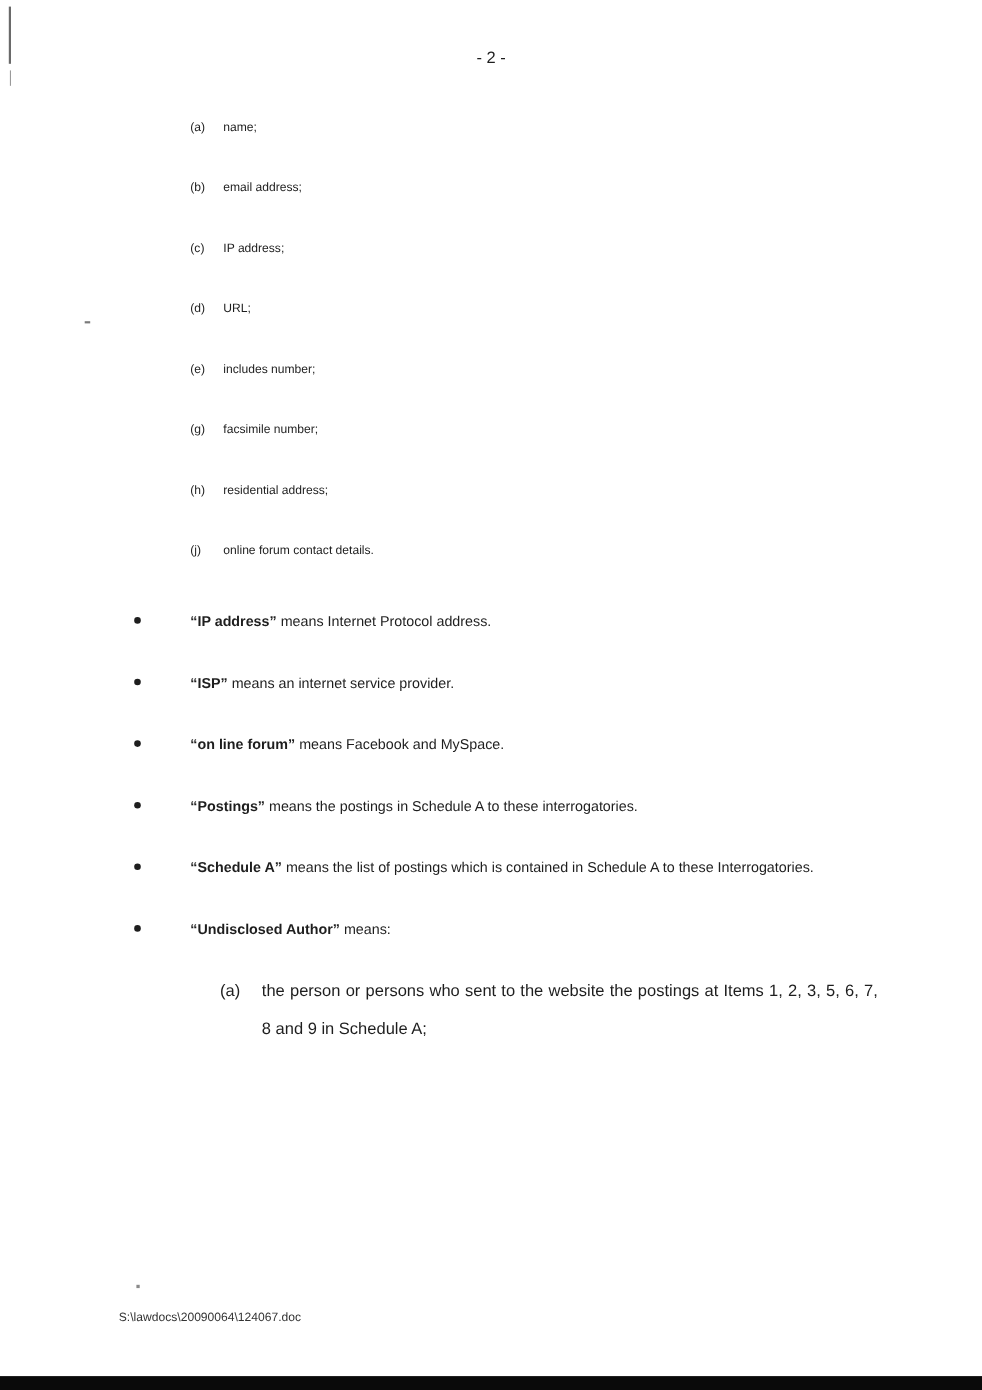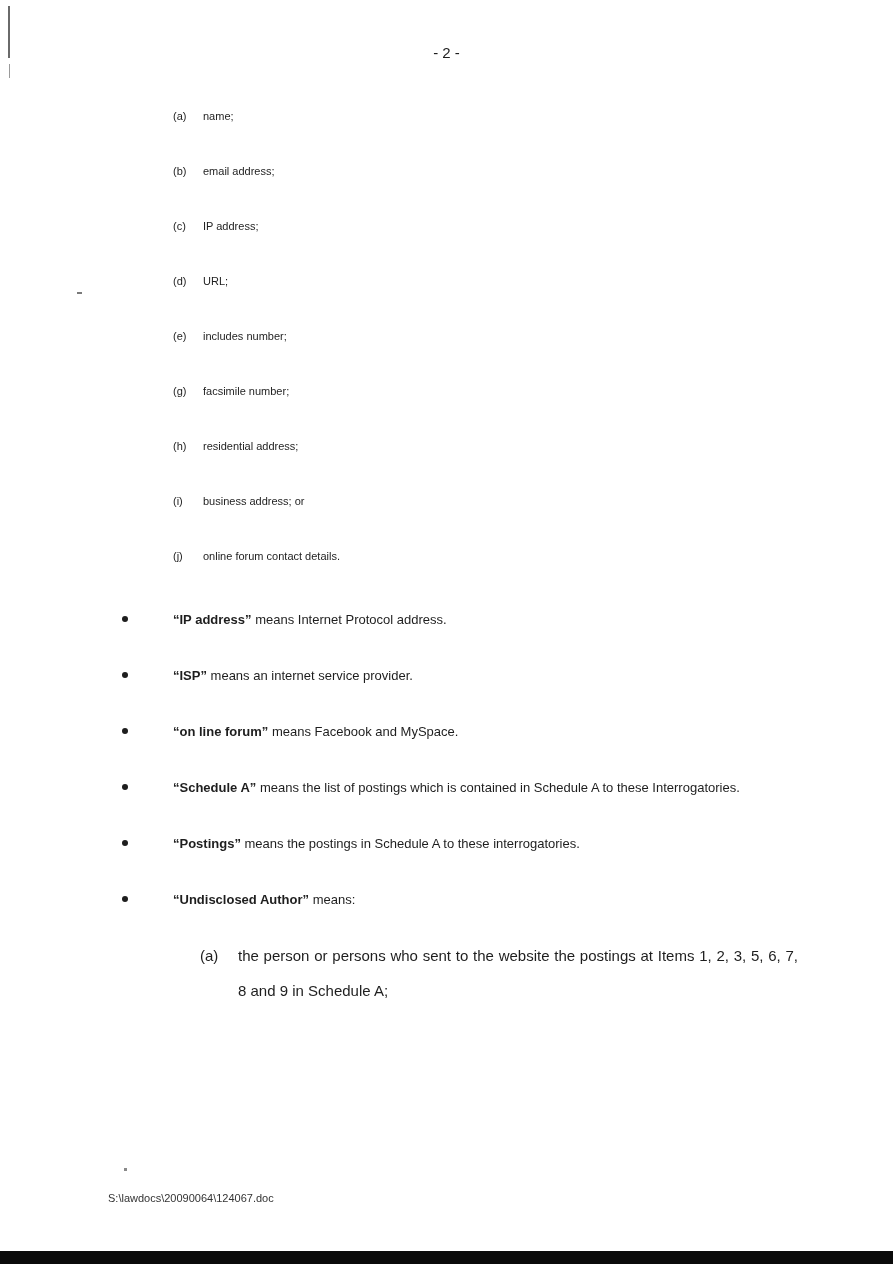--- a/index.html
+++ b/index.html
@@ -171,23 +171,20 @@
     <li>
       <span class="letter">(e)</span><span>includes number;</span>
     </li>
     <li>
       <span class="letter">(g)</span><span>facsimile number;</span>
     </li>
     <li>
       <span class="letter">(h)</span><span>residential address;</span>
     </li>
     <li>
-      <span class="letter">(i)</span><span>business address; or</span>
-    </li>
-    <li>
       <span class="letter">(j)</span><span>online forum contact details.</span>
     </li>
   </ol>
 
   <ul class="definitions">
     <li>
       <span class="bullet">
           <i></i>
         </span>
       <div class="def-text"><span class="term">“IP address”</span><span> means Internet Protocol address.</span></div>
@@ -201,27 +198,27 @@
     <li>
       <span class="bullet">
           <i></i>
         </span>
       <div class="def-text"><span class="term">“on line forum”</span><span> means Facebook and MySpace.</span></div>
     </li>
     <li>
       <span class="bullet">
           <i></i>
         </span>
+      <div class="def-text"><span class="term">“Postings”</span><span> means the postings in Schedule A to these interrogatories.</span></div>
+    </li>
+    <li>
+      <span class="bullet">
+          <i></i>
+        </span>
       <div class="def-text"><span class="term">“Schedule A”</span><span> means the list of postings which is contained in Schedule A to these Interrogatories.</span></div>
-    </li>
-    <li>
-      <span class="bullet">
-          <i></i>
-        </span>
-      <div class="def-text"><span class="term">“Postings”</span><span> means the postings in Schedule A to these interrogatories.</span></div>
     </li>
     <li>
       <span class="bullet">
           <i></i>
         </span>
       <div class="def-text"><span class="term">“Undisclosed Author”</span><span> means:</span></div>
     </li>
   </ul>
 
   <ul class="sub-items">

